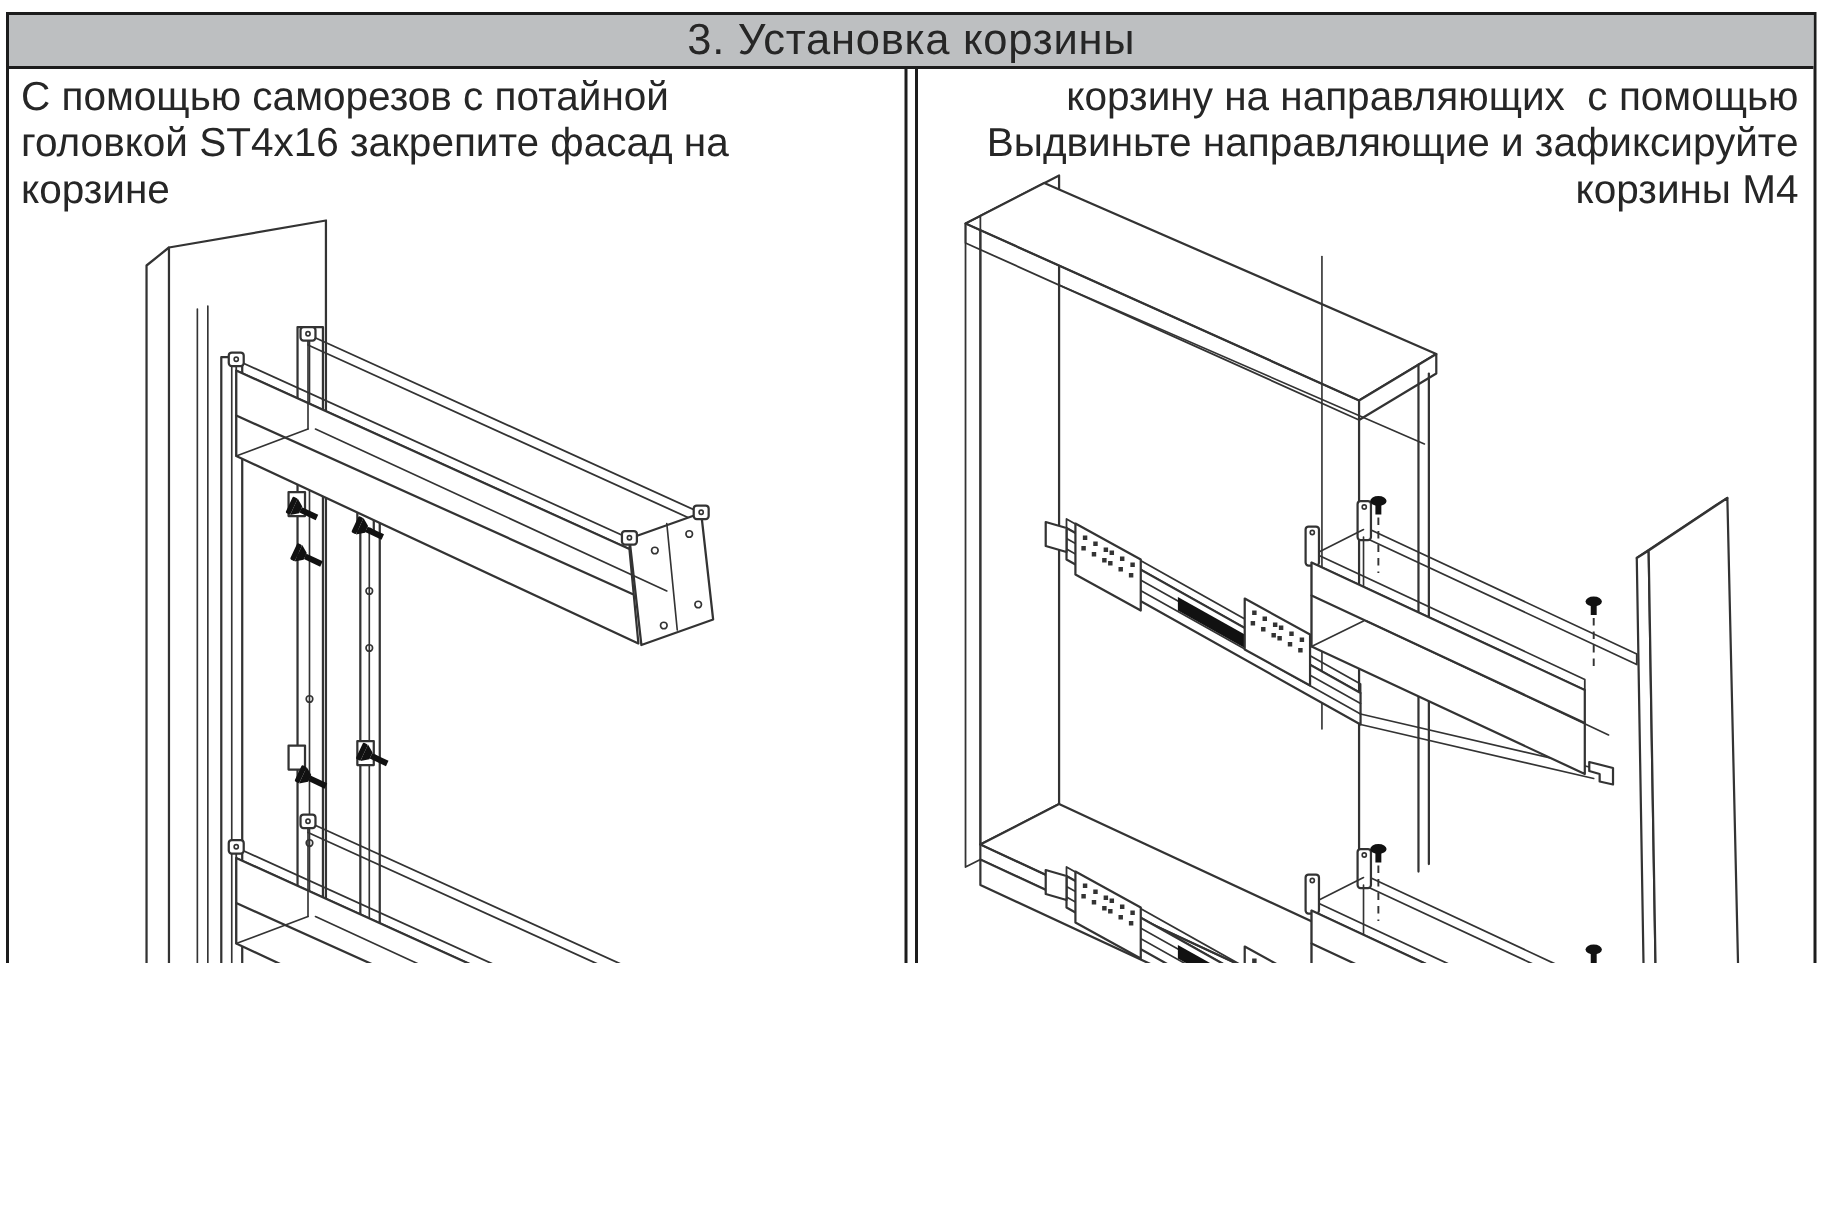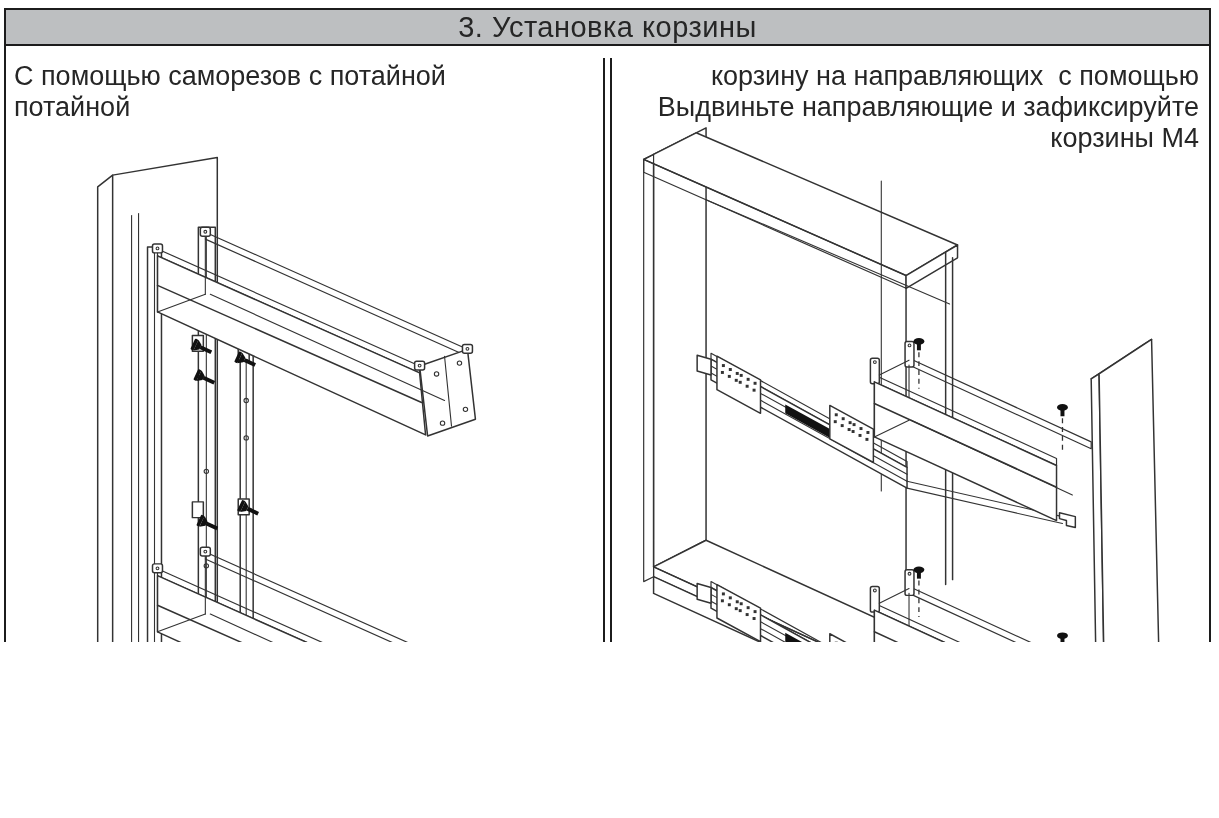--- a/index.html
+++ b/index.html
@@ -5,21 +5,21 @@
   html,body{margin:0;padding:0;background:#fff;}
   #page{position:relative;width:1219px;height:642px;background:#fff;
         font-family:"Liberation Sans", sans-serif;overflow:hidden;}
   #frame{position:absolute;left:4px;top:8px;width:1207px;height:800px;
          border:2px solid var(--frame_border,#1c1c1c);box-sizing:border-box;background:#fff;}
   #hdr{height:34px;background:var(--header_bg,#bdbfc1);
        border-bottom:2px solid var(--frame_border,#1c1c1c);
        display:flex;align-items:center;justify-content:center;}
   #hdr .t{font-size:29px;color:var(--text,#262626);letter-spacing:.5px;}
   #panels{display:flex;height:760px;}
-  .panel{position:relative;flex:1 1 0;overflow:hidden;margin-top:12px;}
+  .panel{position:relative;flex:1 1 0;overflow:hidden;}
   .panel.left{border-right:2px solid var(--frame_border,#1c1c1c);margin-right:5px;}
   .panel.right{border-left:2px solid var(--frame_border,#1c1c1c);}
   .instr{position:absolute;top:3px;left:8px;right:10px;z-index:5;
          font-size:27px;line-height:31px;color:var(--text,#262626);}
   .instr.ra{text-align:right;}
   .instr .line{display:block;white-space:pre;}
   svg.diag{position:absolute;left:0;top:0;width:100%;height:100%;}
   .ln{stroke:var(--line,#333);stroke-width:1.5;fill:none;stroke-linejoin:round;stroke-linecap:round;}
   .wf{fill:#fff;}
   .hb{stroke:var(--line,#333);stroke-width:1.2;}
@@ -37,21 +37,22 @@
 
     <div id="hdr">
       <span class="t">3. Установка корзины</span>
     </div>
 
     <div id="panels">
 
       <div class="panel left">
         <div class="instr">
           <span class="line">С помощью саморезов с потайной</span>
-          <span class="line">потайной</span>
+          <span class="line">головкой ST4x16 закрепите фасад на</span>
+          <span class="line">корзине</span>
         </div>
 
         <svg class="diag" viewBox="0 0 599 760" preserveAspectRatio="none">
           <defs>
             <pattern id="ht1" patternUnits="userSpaceOnUse" width="6" height="6" patternTransform="rotate(45)">
               <rect width="6" height="6" fill="#fff"></rect>
               <line x1="1" y1="0" x2="1" y2="6" stroke="#555" stroke-width="1.3"></line>
             </pattern>
             <g id="screwL">
               <rect class="blk" x="0" y="-2" width="12" height="4"></rect>

